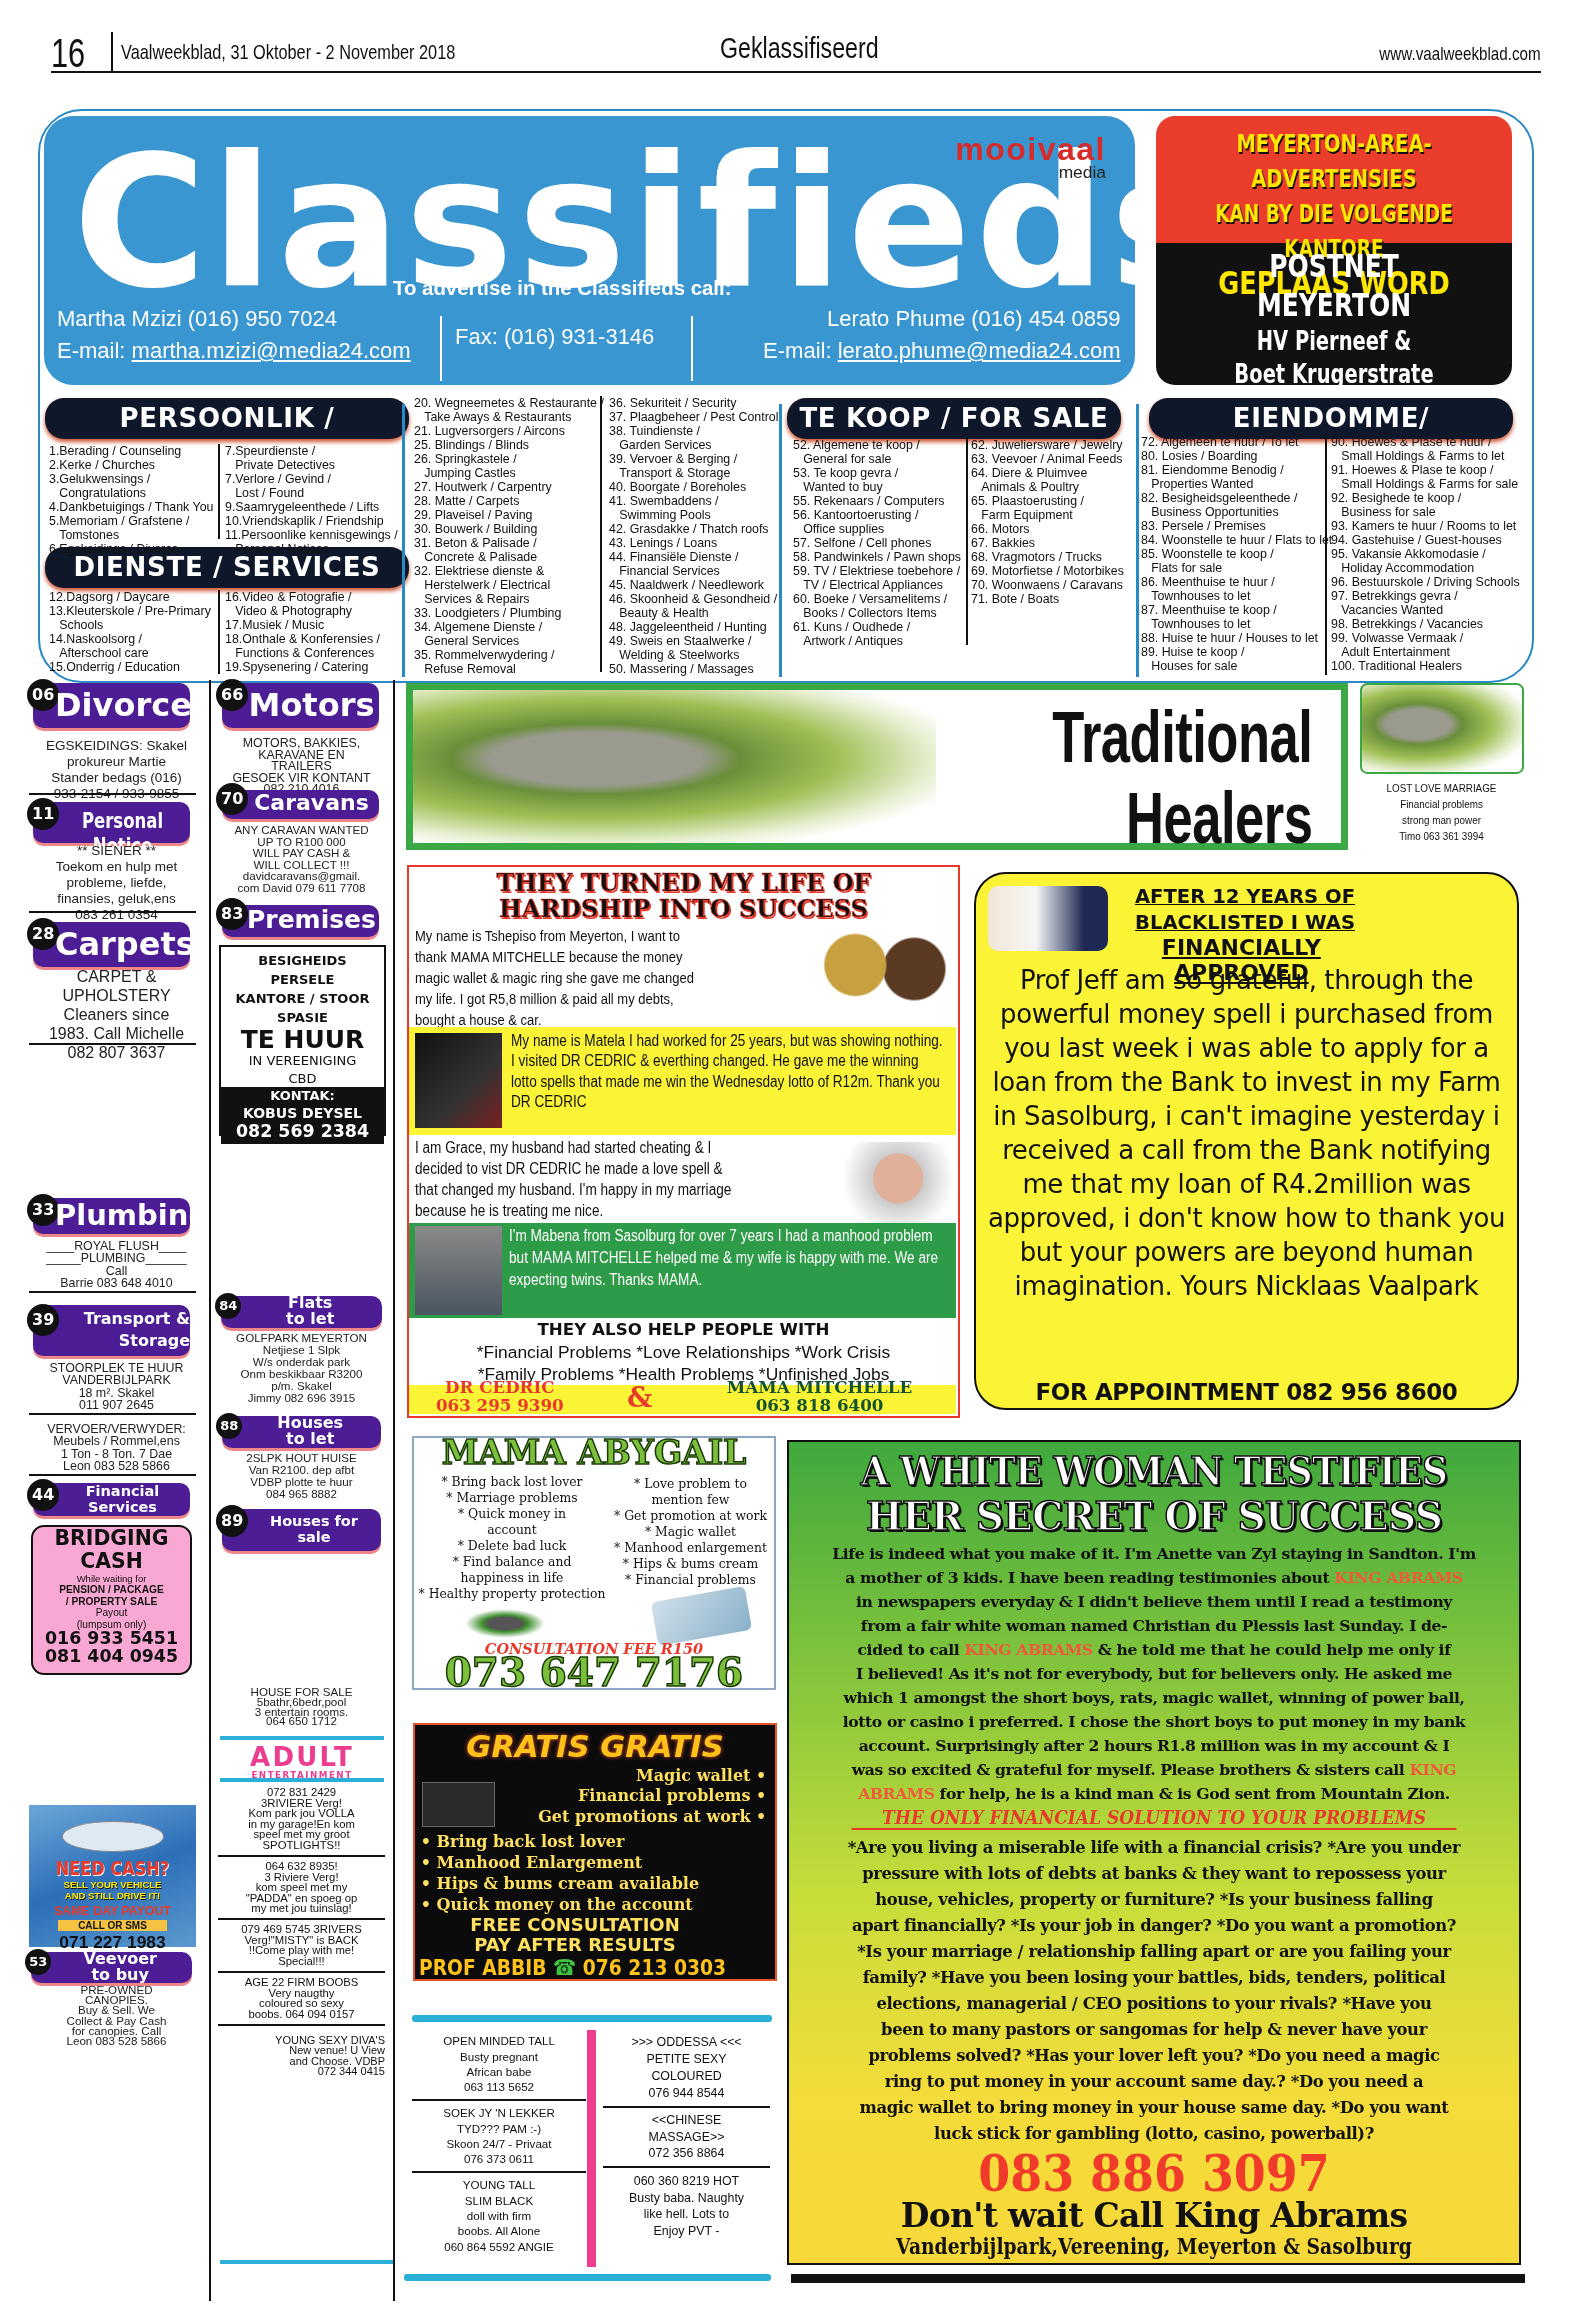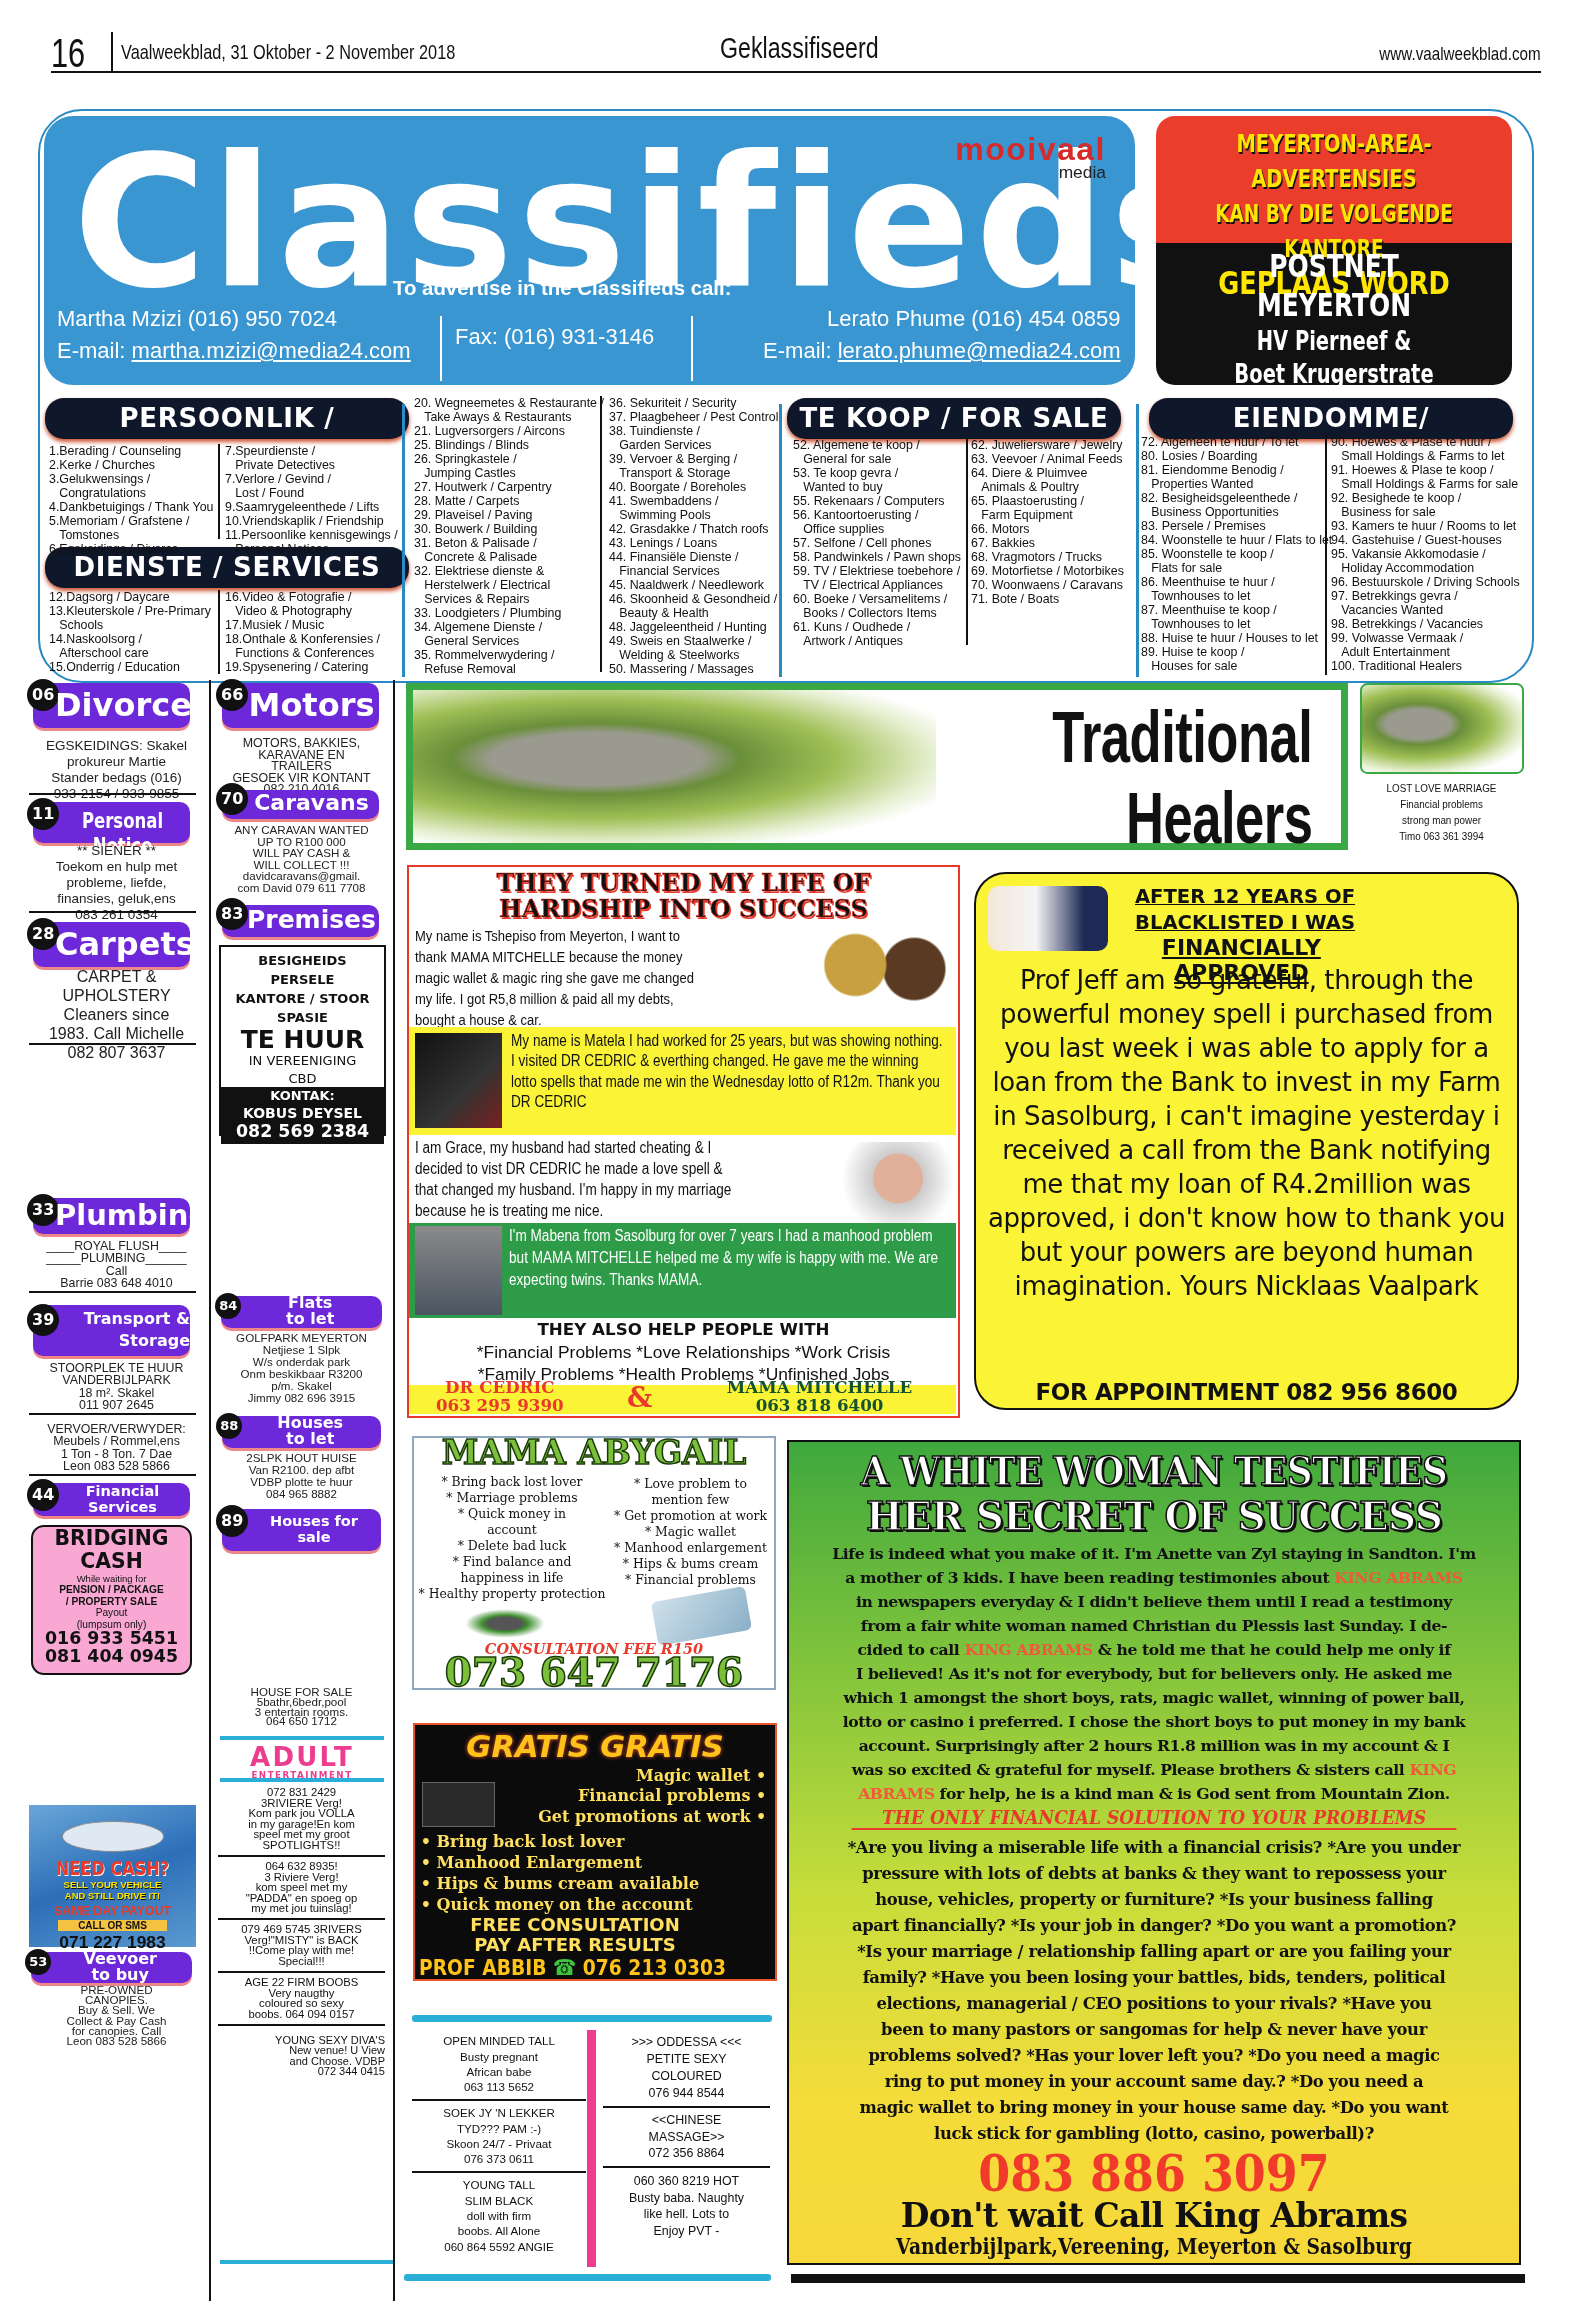--- a/index.html
+++ b/index.html
@@ -30,21 +30,21 @@
 .ytxt{color:#ffe600;font-weight:900;font-family:"DejaVu Sans",sans-serif;text-shadow:1.5px 1.5px 0 #111;line-height:35px}
 .wtxt{color:#fff;font-weight:900;font-family:"DejaVu Sans",sans-serif}
 
 .idxhdr{position:absolute;height:41px;background:#0f172a;border-radius:19px;color:#fff;font-weight:900;font-size:26px;text-align:center;line-height:41px;font-family:"DejaVu Sans",sans-serif;box-shadow:0 2.9px 4.4px #c53;letter-spacing:0.7px}
 .idxcol{position:absolute;font-size:12.4px;line-height:14px;color:#111;font-family:"Liberation Sans",sans-serif}
 .idxcol div{white-space:nowrap}
 .idxcol .ind{padding-left:10.2px}
 .vline{position:absolute;background:#111;width:1.5px}
 .bline{position:absolute;background:#2a8ac4;width:2.9px}
 
-.cat{position:absolute;height:48px;background:#6d28d9;border-radius:10.2px;color:#fff;font-weight:900;font-family:"DejaVu Sans",sans-serif;box-shadow:0 2.9px 0 #e88}
+.cat{position:absolute;height:48px;background:#4c1d95;border-radius:10.2px;color:#fff;font-weight:900;font-family:"DejaVu Sans",sans-serif;box-shadow:0 2.9px 0 #e88}
 .cat .num{position:absolute;left:-5.8px;top:-4.4px;width:32px;height:32px;border-radius:50%;background:#111;color:#fff;font-size:16px;text-align:center;line-height:32px;font-weight:900}
 .cat .lbl{position:absolute;left:0;right:0;text-align:center;color:#fff}
 .ad{position:absolute;font-size:13.5px;line-height:16px;text-align:center;color:#222}
 .hr{position:absolute;height:2.2px;background:#111}
 .colsep{position:absolute;width:2.2px;background:#111}
 
 #th{left:406px;top:683px;width:942px;height:167px;border:7.3px solid #3aa845;background:#fff}
 #thtitle{right:29px;top:5.8px;font-size:73px;font-weight:900;line-height:81px;text-align:right;font-family:"Liberation Sans",sans-serif;transform:scaleX(.72);transform-origin:right;letter-spacing:-0.7px}
 .herbs{position:absolute;background:radial-gradient(ellipse at 35% 45%,#9a9a8e 0 22%,#6a8f3a 30%,#9fbf55 50%,#e6efd0 70%,#fff 80%)}
 #lostlove{left:1358px;top:683px;width:167px;height:174px}

